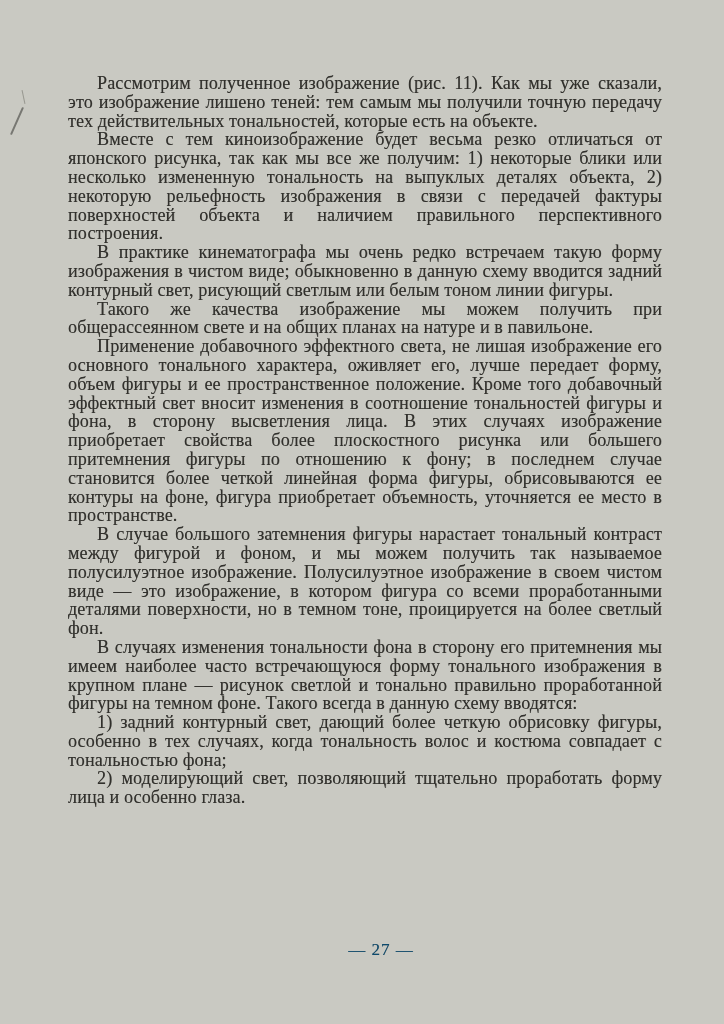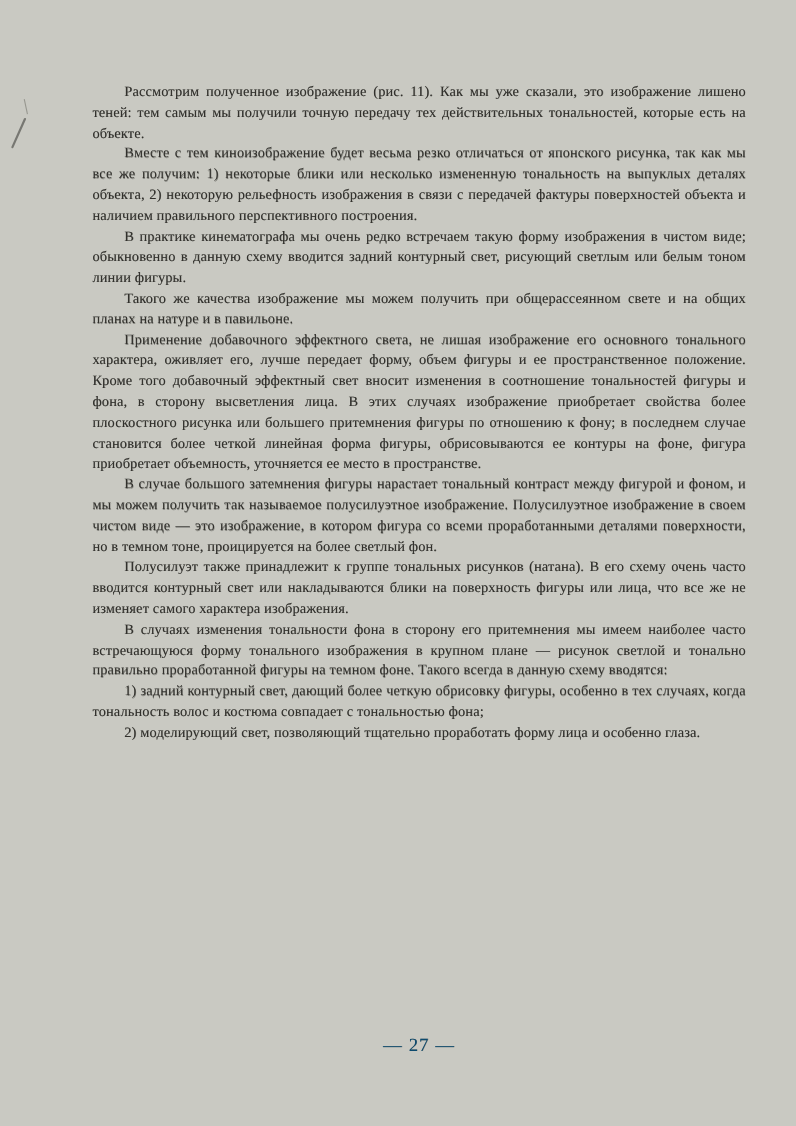--- a/index.html
+++ b/index.html
@@ -48,25 +48,25 @@
     left: 23px;
     top: 90px;
     width: 1px;
     height: 14px;
     background: #5a5a53;
     transform: rotate(-12deg);
     opacity: 0.45;
   }
   .text-block {
     position: absolute;
-    left: 84px;
+    left: 68px;
     top: 74px;
     width: 594px;
     color: #31302c;
-    font-size: 13px;
+    font-size: 18px;
     line-height: 18.8px;
     text-align: justify;
     letter-spacing: 0.15px;
     text-shadow: 0.3px 0.3px 0.5px rgba(45,44,40,0.45);
   }
   .para {
     margin: 0;
     text-indent: 29px;
   }
   .page-number {
@@ -89,20 +89,19 @@
   <div class="scan-artifact"></div>
   <div class="scan-artifact-2"></div>
 
   <div class="text-block">
       <p class="para">Рассмотрим полученное изображение (рис. 11). Как мы уже сказали, это изображение лишено теней: тем самым мы получили точную передачу тех действительных тональностей, которые есть на объекте.</p>
       <p class="para">Вместе с тем киноизображение будет весьма резко отличаться от японского рисунка, так как мы все же получим: 1) некоторые блики или несколько измененную тональность на выпуклых деталях объекта, 2) некоторую рельефность изображения в связи с передачей фактуры поверхностей объекта и наличием правильного перспективного построения.</p>
       <p class="para">В практике кинематографа мы очень редко встречаем такую форму изображения в чистом виде; обыкновенно в данную схему вводится задний контурный свет, рисующий светлым или белым тоном линии фигуры.</p>
       <p class="para">Такого же качества изображение мы можем получить при общерассеянном свете и на общих планах на натуре и в павильоне.</p>
       <p class="para">Применение добавочного эффектного света, не лишая изображение его основного тонального характера, оживляет его, лучше передает форму, объем фигуры и ее пространственное положение. Кроме того добавочный эффектный свет вносит изменения в соотношение тональностей фигуры и фона, в сторону высветления лица. В этих случаях изображение приобретает свойства более плоскостного рисунка или большего притемнения фигуры по отношению к фону; в последнем случае становится более четкой линейная форма фигуры, обрисовываются ее контуры на фоне, фигура приобретает объемность, уточняется ее место в пространстве.</p>
       <p class="para">В случае большого затемнения фигуры нарастает тональный контраст между фигурой и фоном, и мы можем получить так называемое полусилуэтное изображение. Полусилуэтное изображение в своем чистом виде — это изображение, в котором фигура со всеми проработанными деталями поверхности, но в темном тоне, проицируется на более светлый фон.</p>
-      <p class="para">Полусилуэт также принадлежит к группе тональных рисунков (натана). В его схему очень часто вводится контурный свет или накладываются блики на поверхность фигуры или лица, что все же не изменяет самого характера изображения.</p>
       <p class="para">В случаях изменения тональности фона в сторону его притемнения мы имеем наиболее часто встречающуюся форму тонального изображения в крупном плане — рисунок светлой и тонально правильно проработанной фигуры на темном фоне. Такого всегда в данную схему вводятся:</p>
       <p class="para">1) задний контурный свет, дающий более четкую обрисовку фигуры, особенно в тех случаях, когда тональность волос и костюма совпадает с тональностью фона;</p>
       <p class="para">2) моделирующий свет, позволяющий тщательно проработать форму лица и особенно глаза.</p>
     </div>
 
   <div class="page-number">— 27 —</div>
 </div>
 
 </body></html>

